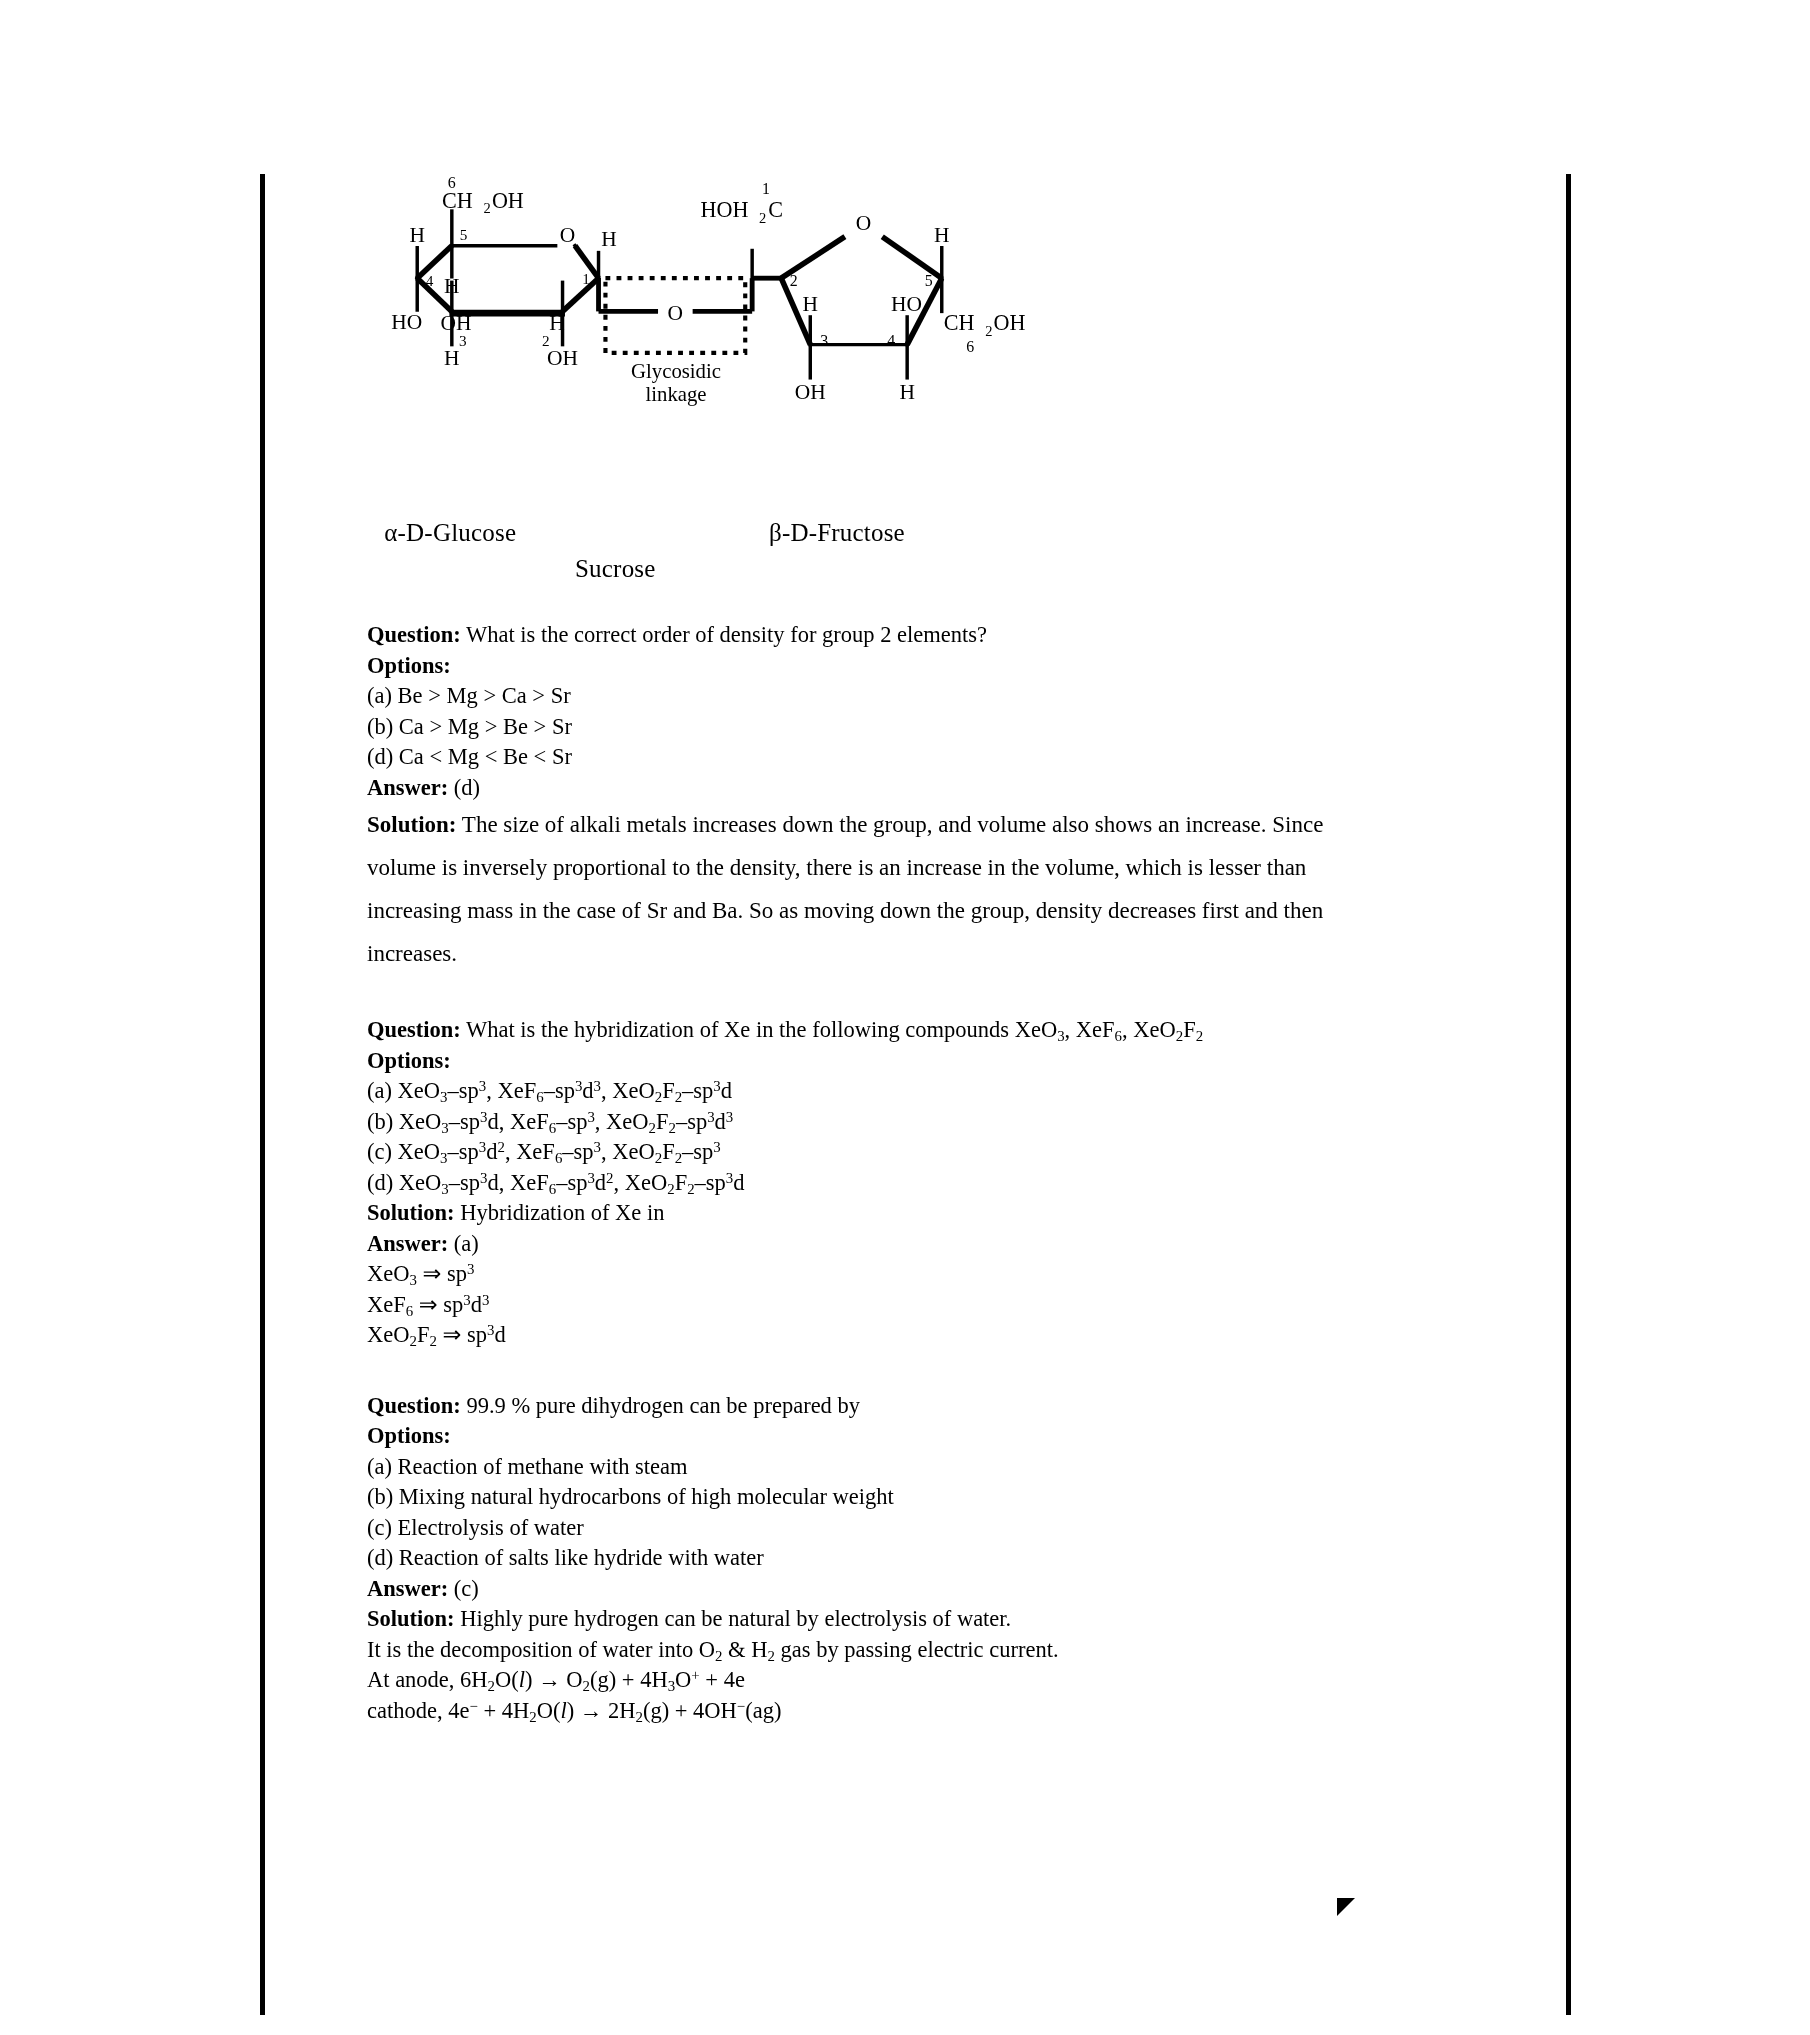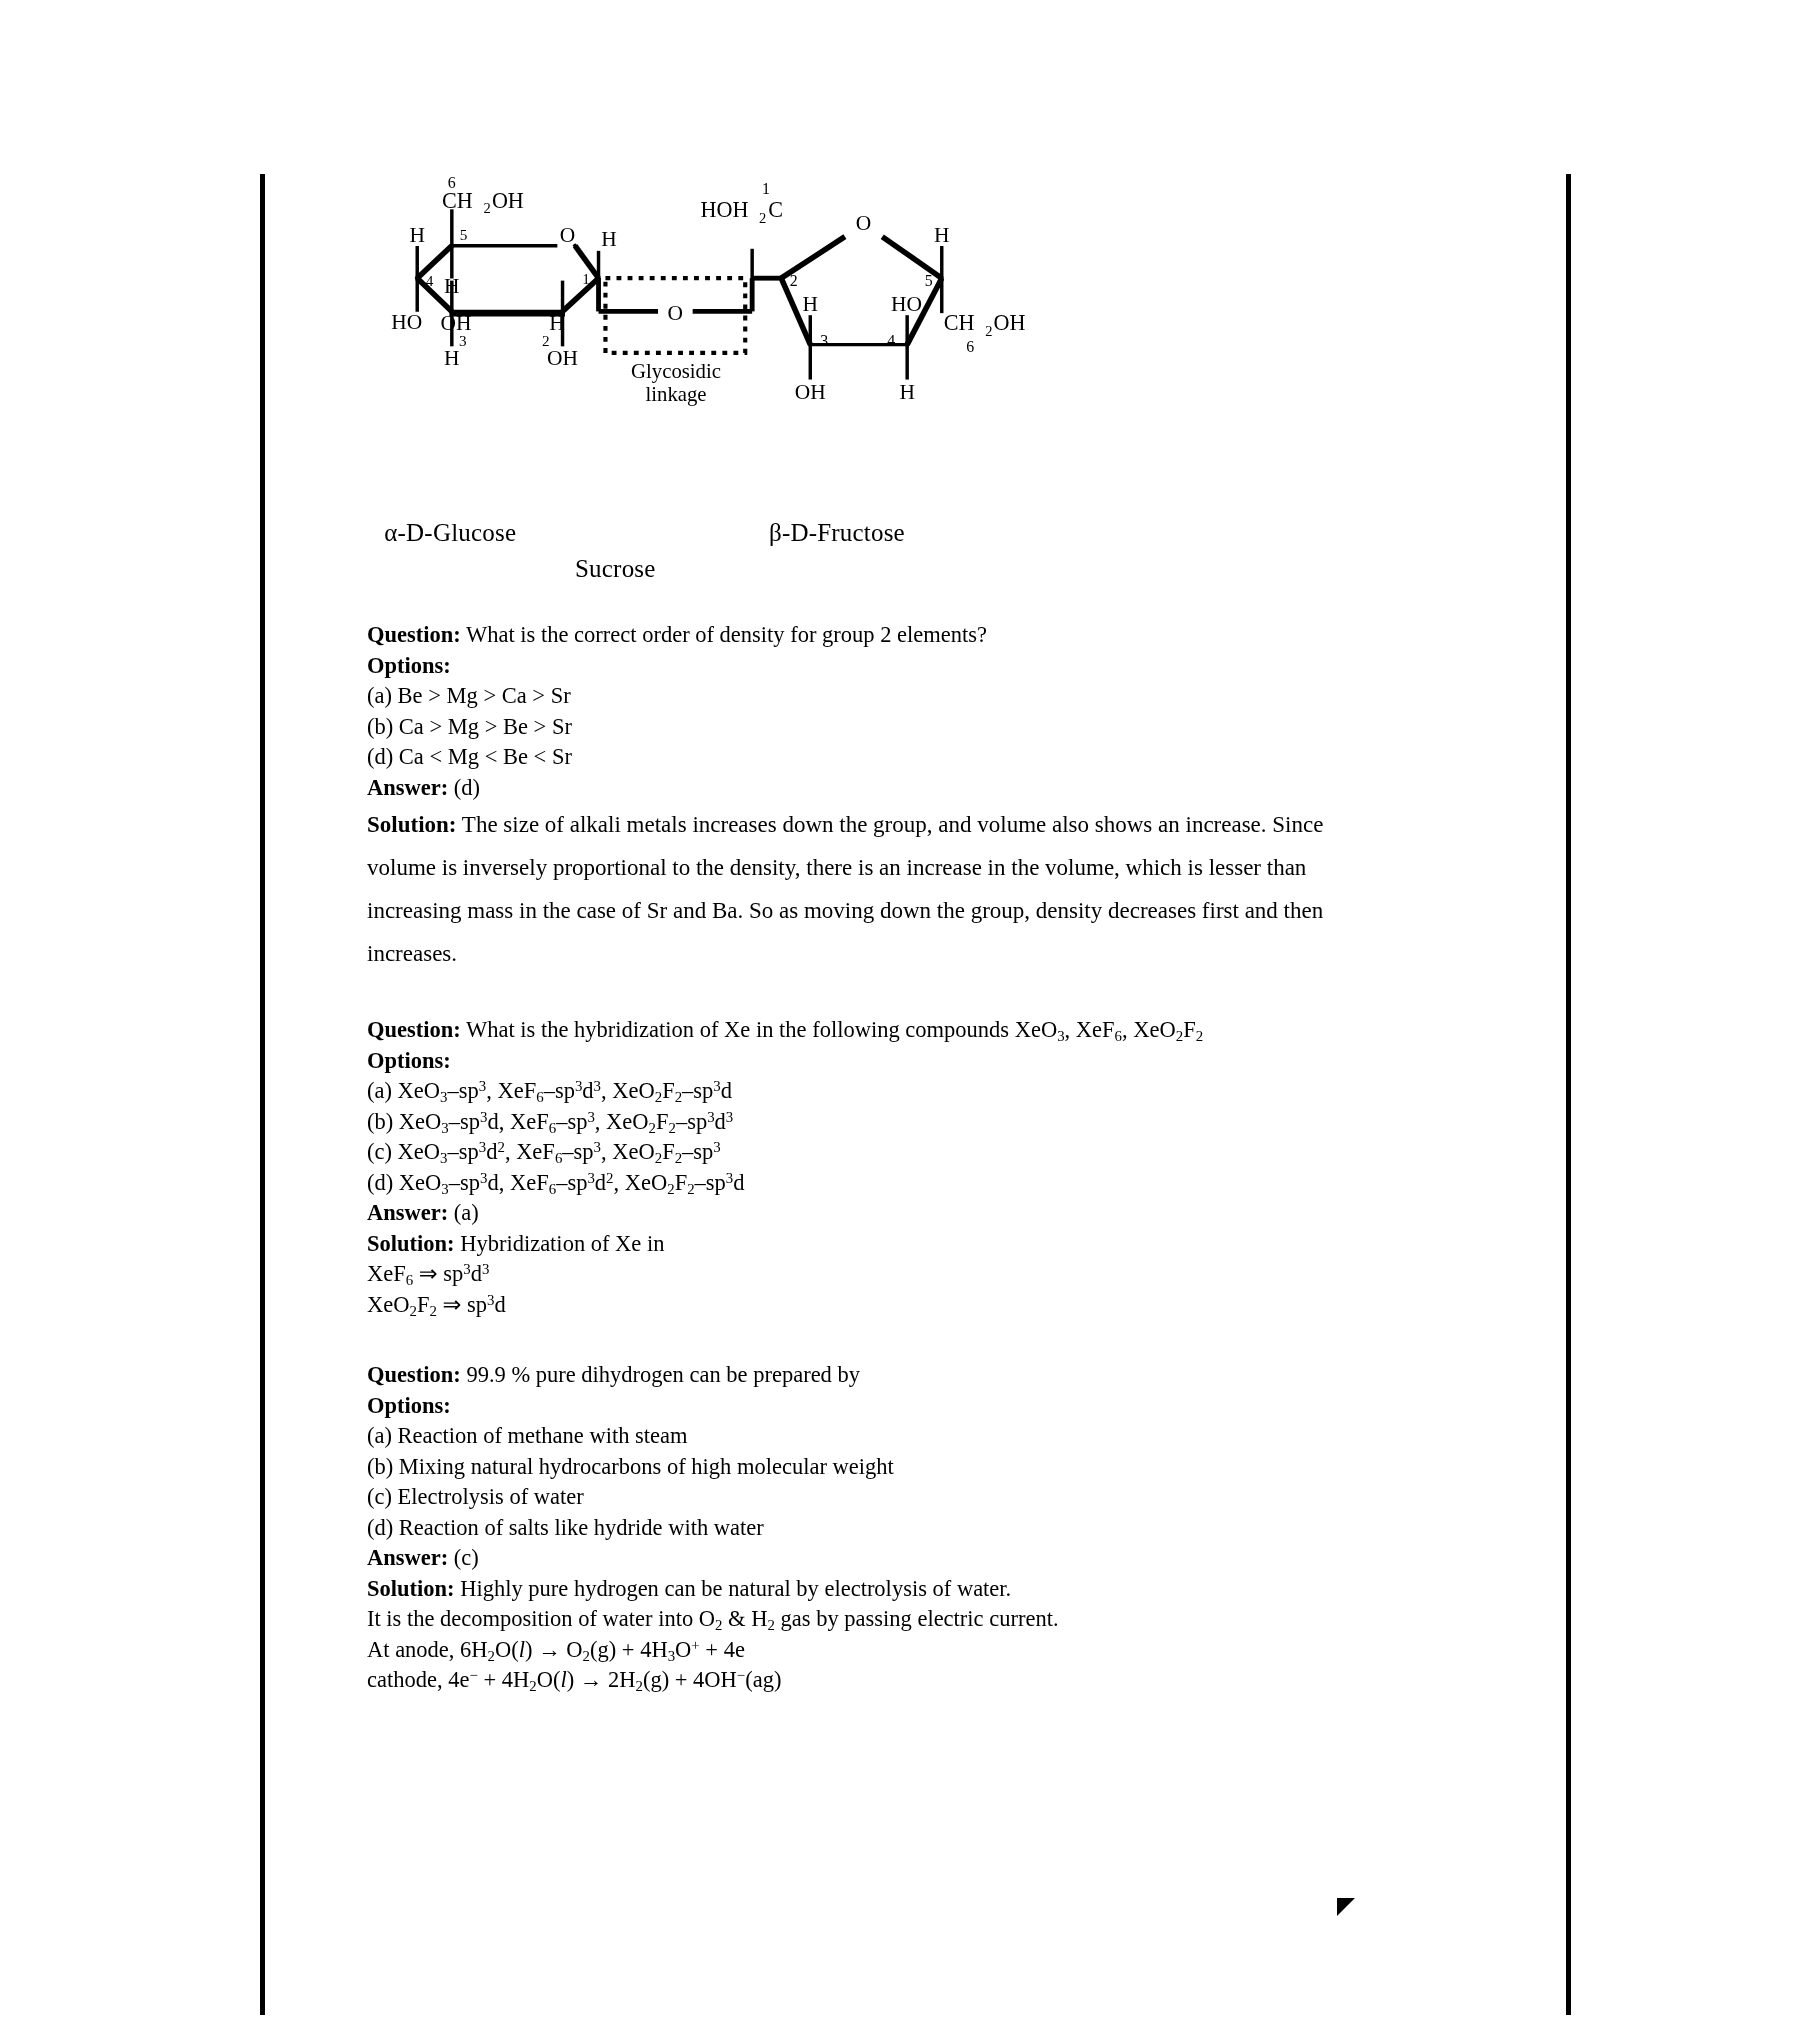--- a/index.html
+++ b/index.html
@@ -243,27 +243,28 @@
       <span>What is the hybridization of Xe in the following compounds </span><span>XeO<sub>3</sub>, XeF<sub>6</sub>, XeO<sub>2</sub>F<sub>2</sub></span>
     </div>
     <div class="line">
       <b class="lbl">Options:</b>
     </div>
     <div class="line">(a) XeO<sub>3</sub>–sp<sup>3</sup>, XeF<sub>6</sub>–sp<sup>3</sup>d<sup>3</sup>, XeO<sub>2</sub>F<sub>2</sub>–sp<sup>3</sup>d</div>
     <div class="line">(b) XeO<sub>3</sub>–sp<sup>3</sup>d, XeF<sub>6</sub>–sp<sup>3</sup>, XeO<sub>2</sub>F<sub>2</sub>–sp<sup>3</sup>d<sup>3</sup></div>
     <div class="line">(c) XeO<sub>3</sub>–sp<sup>3</sup>d<sup>2</sup>, XeF<sub>6</sub>–sp<sup>3</sup>, XeO<sub>2</sub>F<sub>2</sub>–sp<sup>3</sup></div>
     <div class="line">(d) XeO<sub>3</sub>–sp<sup>3</sup>d, XeF<sub>6</sub>–sp<sup>3</sup>d<sup>2</sup>, XeO<sub>2</sub>F<sub>2</sub>–sp<sup>3</sup>d</div>
     <div class="line">
+      <b class="lbl">Solution:</b>
+      <span>Hybridization of Xe in</span>
+    </div>
+    <div class="line">
       <b class="lbl">Answer:</b>
       <span>(a)</span>
     </div>
-    <div class="line">
-      <b class="lbl">Solution:</b>
-      <span>Hybridization of Xe in</span>
-    </div>
+    <div class="line">XeO<sub>3</sub> ⇒ sp<sup>3</sup></div>
     <div class="line">XeF<sub>6</sub> ⇒ sp<sup>3</sup>d<sup>3</sup></div>
     <div class="line">XeO<sub>2</sub>F<sub>2</sub> ⇒ sp<sup>3</sup>d</div>
   </div>
 
   <div class="qblock">
     <div class="line">
       <b class="lbl">Question:</b>
       <span>99.9 % pure dihydrogen can be prepared by</span>
     </div>
     <div class="line">

